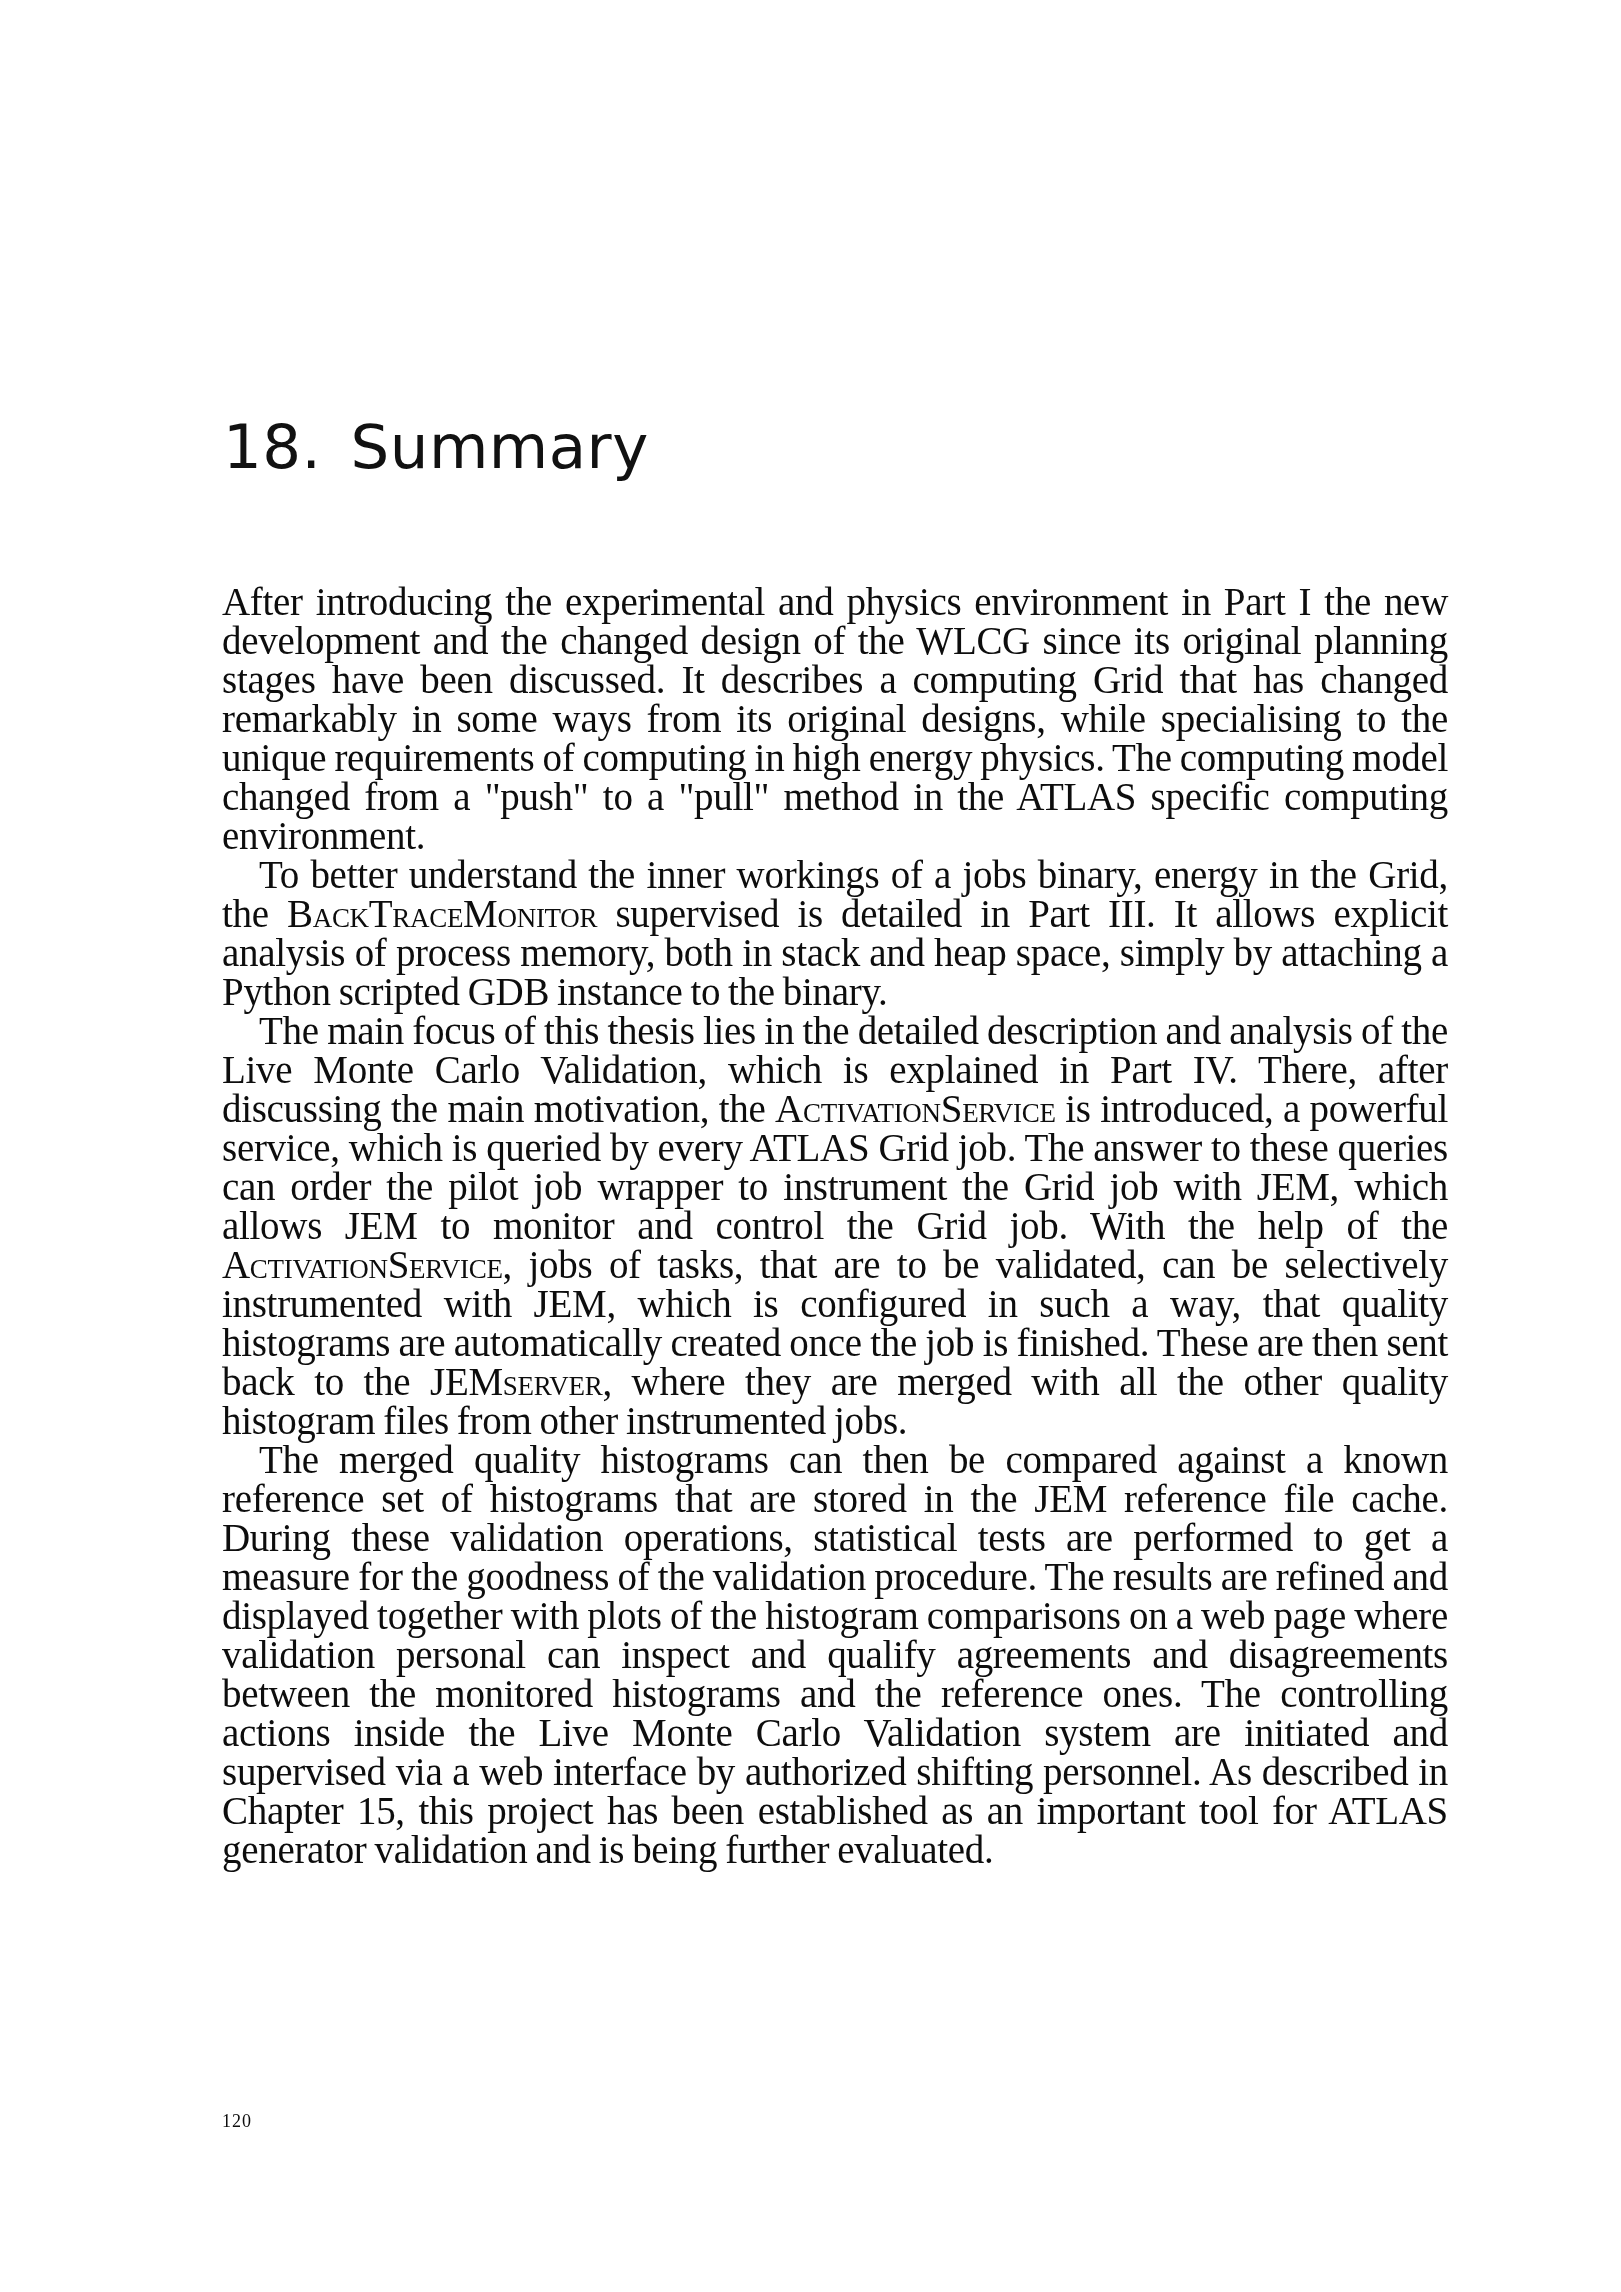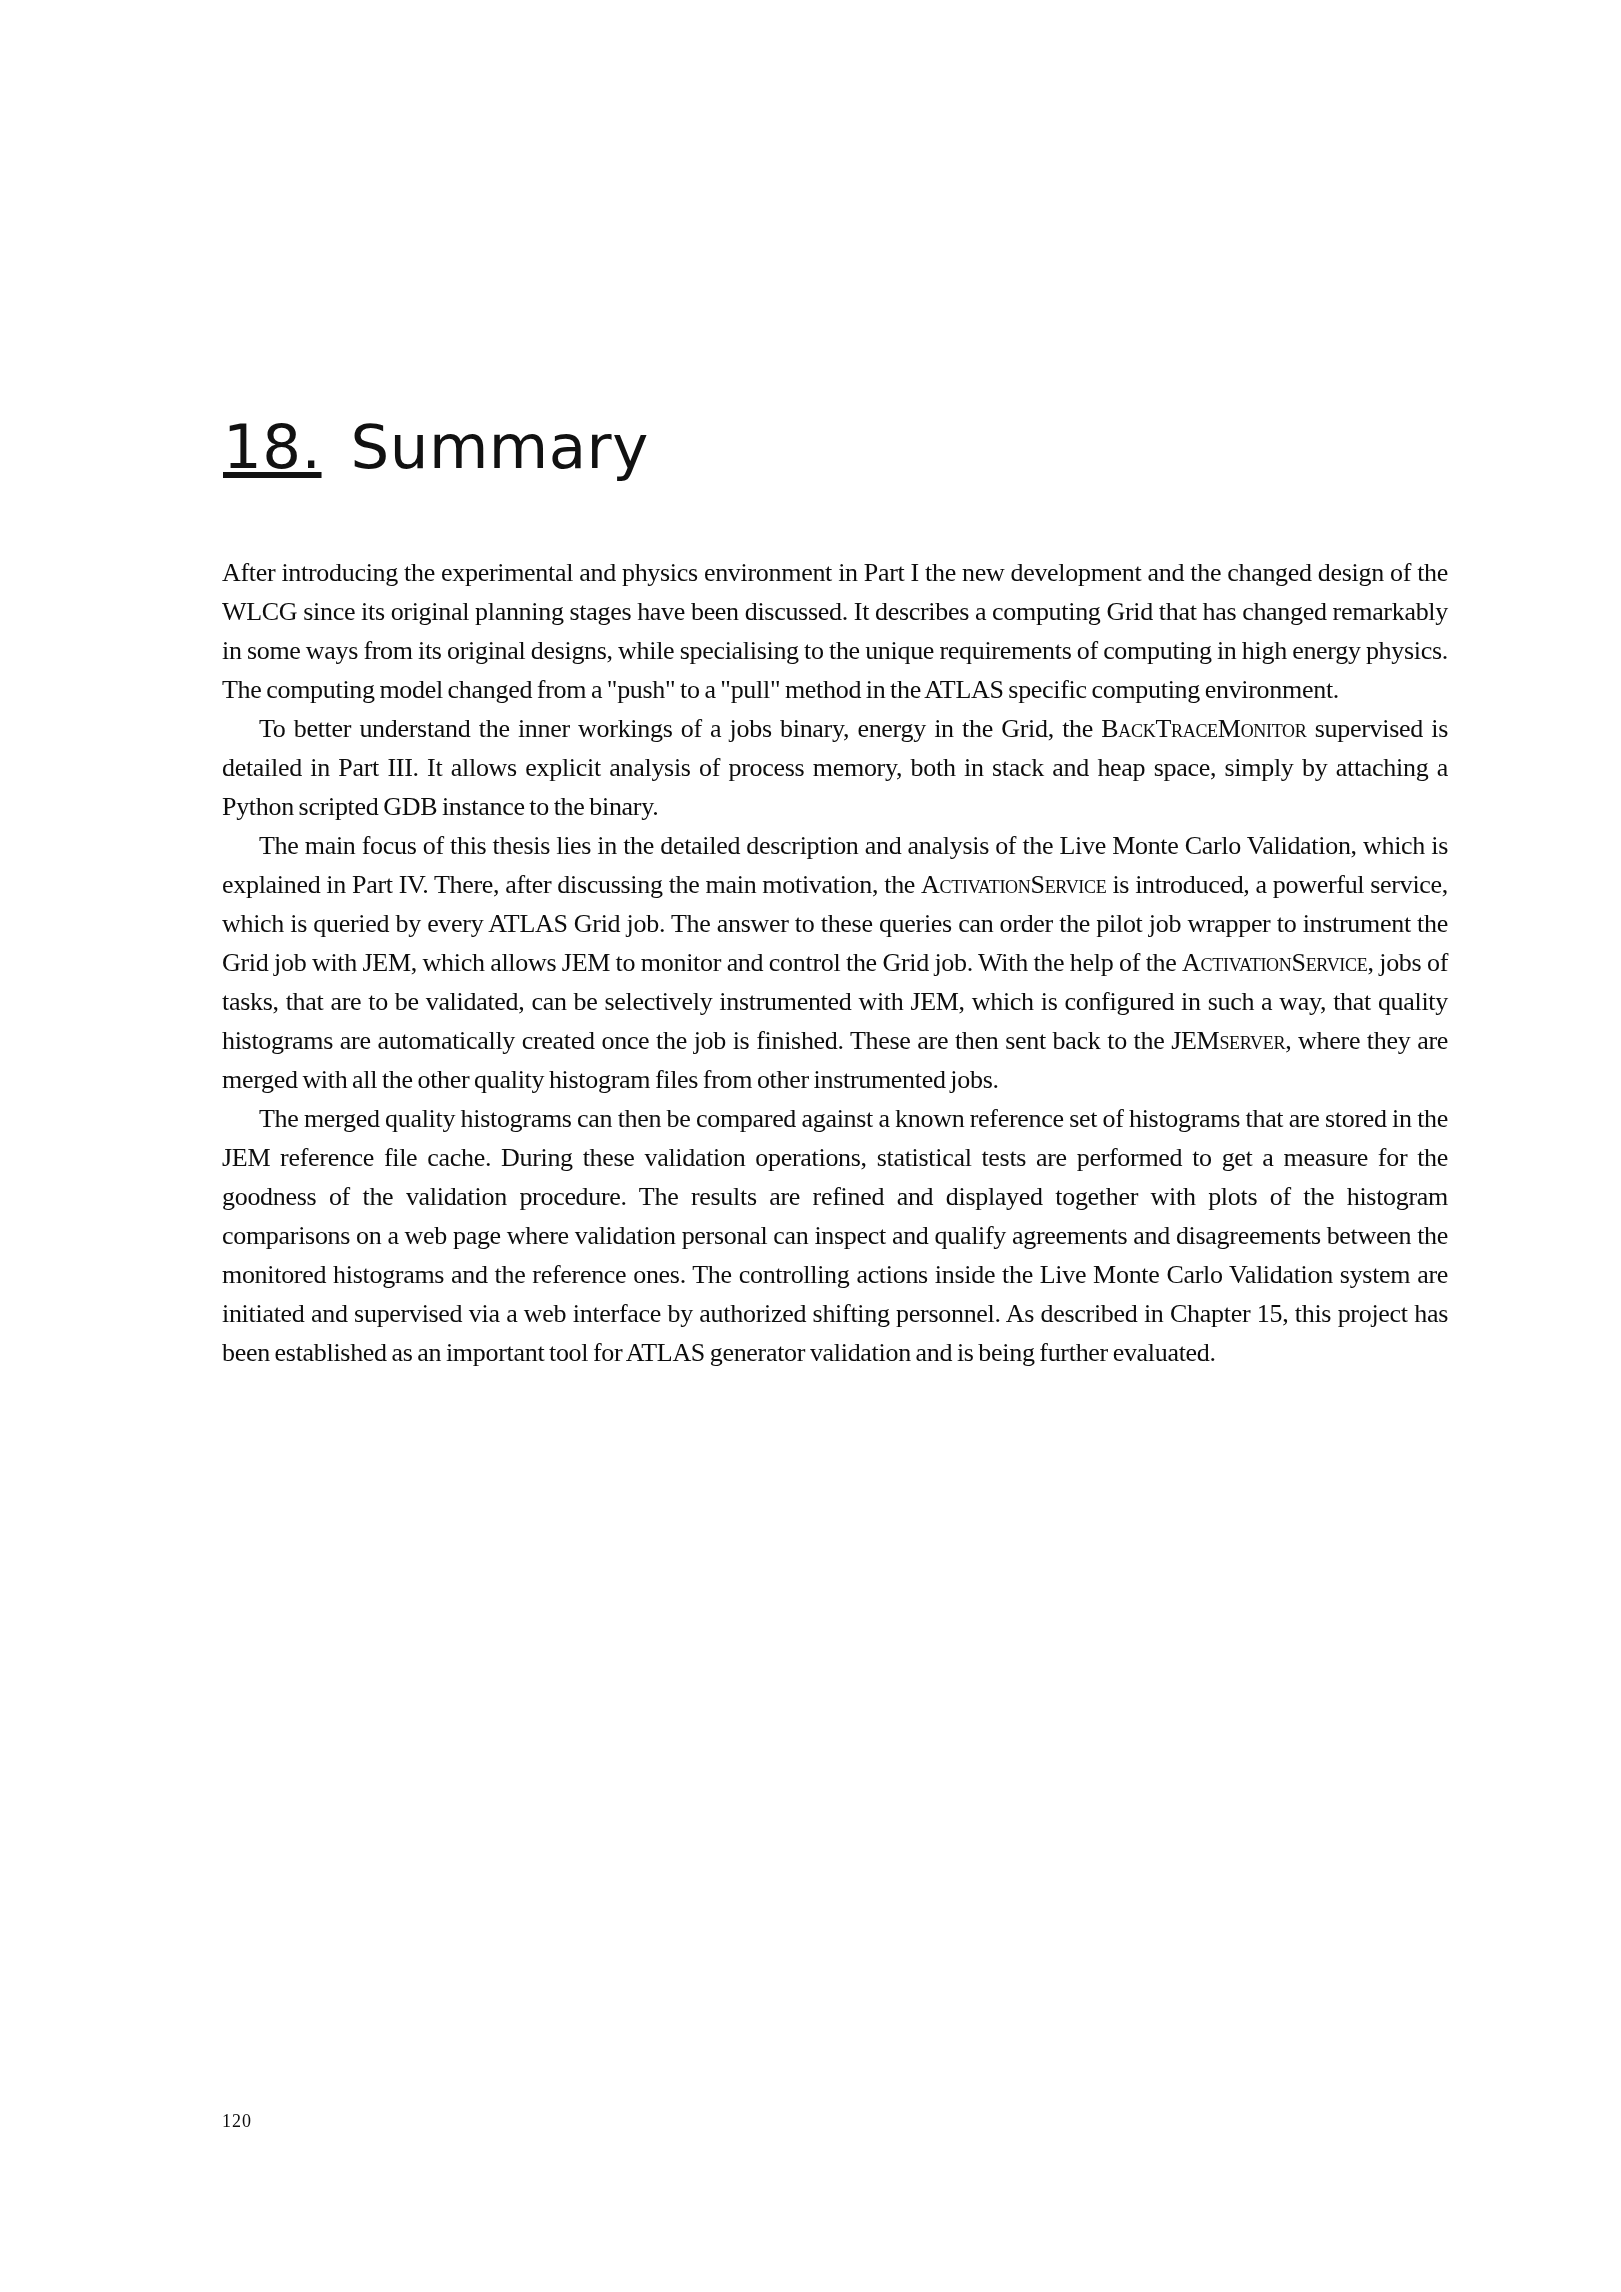--- a/index.html
+++ b/index.html
@@ -24,28 +24,27 @@
     font-family: "DejaVu Sans", sans-serif;
     font-weight: 400;
     font-size: 61px;
     line-height: 61px;
     letter-spacing: 0.5px;
     color: #111111;
     white-space: nowrap;
   }
   .chapter-number {
     margin-right: 29px;
-    text-decoration: underline;
   }
   .body-text {
     position: absolute;
     left: 222px;
-    top: 553px;
+    top: 582px;
     width: 1226px;
-    font-size: 26px;
+    font-size: 39px;
     line-height: 39px;
     letter-spacing: -0.3px;
     word-spacing: -1.5px;
     color: #0d0d0d;
   }
   .body-text p {
     margin: 0;
     padding: 0;
     text-align: justify;
     text-indent: 37px;

